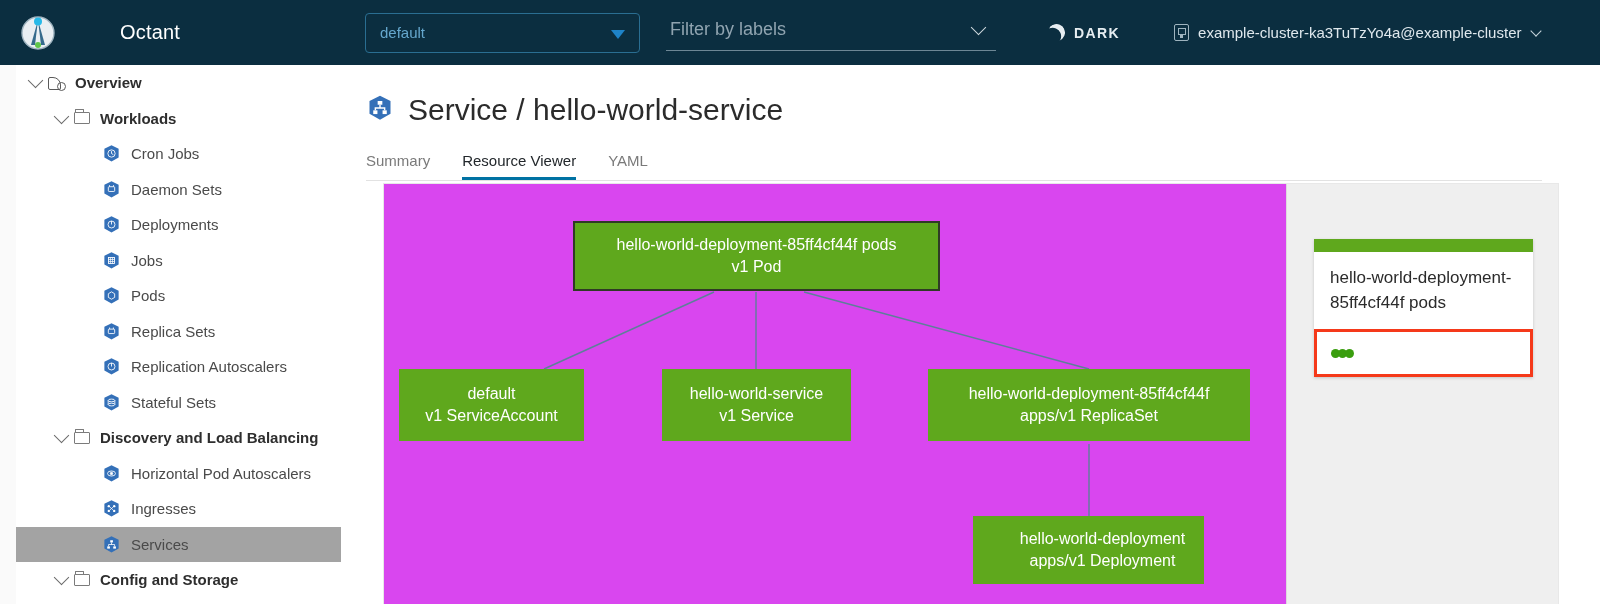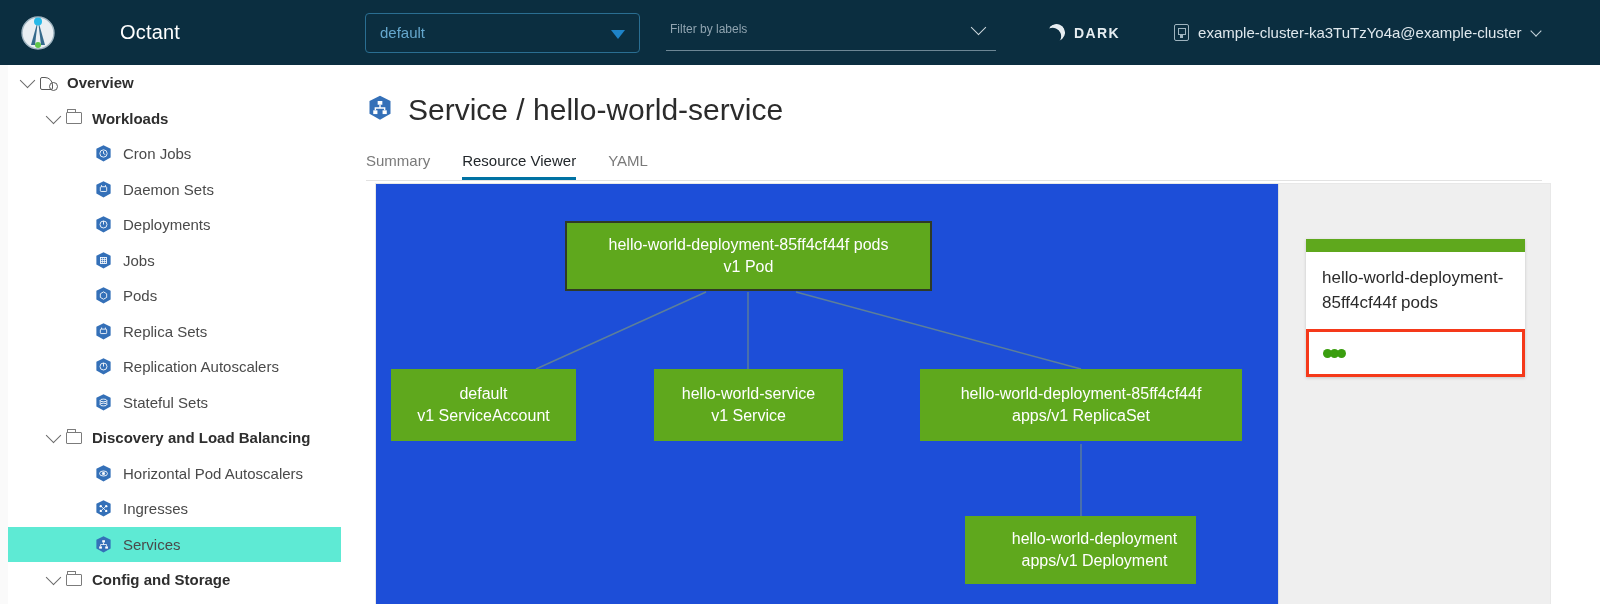--- a/index.html
+++ b/index.html
@@ -30,21 +30,21 @@
   .ns-select .caret {
     position: absolute; right: 14px; top: 16px;
     width: 0; height: 0;
     border-left: 7px solid transparent; border-right: 7px solid transparent;
     border-top: 9px solid #1e83c8;
   }
 
   .label-filter {
     width: 330px; height: 36px; margin-left: 26px;
     border-bottom: 1px solid #6d8795;
-    color: #90a4b0; font-size: 12px;
+    color: #90a4b0; font-size: 18px;
     display: flex; align-items: center; justify-content: space-between;
     padding: 0 4px 6px 4px;
   }
   .chev-down {
     width: 11px; height: 11px; border-right: 1.6px solid #cfd9de;
     border-bottom: 1.6px solid #cfd9de; transform: rotate(45deg);
     margin-right: 8px; margin-bottom: 4px;
   }
 
   .dark-toggle {
@@ -75,31 +75,31 @@
     width:3px; height:3px; background:#9fb4bf;
   }
   .cluster .chev-small {
     width: 8px; height: 8px; border-right: 1.5px solid #c6d4db;
     border-bottom: 1.5px solid #c6d4db; transform: rotate(45deg);
     margin-left: 2px; margin-bottom: 4px;
   }
 
   
   .sidebar {
-    position: absolute; top: 65px; left: 8px;
+    position: absolute; top: 65px; left: 16px;
     width: 340px; height: 539px;
     background: #fff; border-right: 1px solid #e3e6e8;
     overflow: hidden;
   }
   .nav-row {
     display: flex; align-items: center; height: 35.5px;
     font-size: 15px; color: #4a4a4a; white-space: nowrap;
   }
   .nav-row.group { font-weight: bold; color: #2e2e2e; }
-  .nav-row.selected { background: #5eead4; }
+  .nav-row.selected { background: #a3a3a3; }
   .twisty {
     width: 11px; height: 11px; border-right: 1.8px solid #6a6a6a;
     border-bottom: 1.8px solid #6a6a6a; transform: rotate(45deg);
     margin-top: -4px; flex: none;
   }
   .twisty-slot { width: 26px; display: flex; justify-content: center; flex: none; }
   .folder {
     width: 16px; height: 12px; border: 1.5px solid #7b7b7b; border-radius: 1px;
     position: relative; flex: none;
   }
@@ -138,23 +138,23 @@
     margin: 20px 0 0 25px; border-bottom: 1px solid #e2e2e2;
     width: 1176px; height: 34px;
   }
   .tab {
     font-size: 15px; color: #7a7a7a; padding-bottom: 8px;
     border-bottom: 3px solid transparent;
   }
   .tab.active { color: #22272b; border-bottom-color: #0072a3; }
 
   .viewer {
-    position: absolute; top: 118px; left: 34px;
+    position: absolute; top: 118px; left: 42px;
     width: 1176px; height: 421px;
-    background: #1d4ed8; border: 1px solid #e8e8e8; border-bottom: none;
+    background: #d946ef; border: 1px solid #e8e8e8; border-bottom: none;
     overflow: hidden;
   }
   .graph { position: absolute; inset: 0; }
   .node {
     position: absolute; background: #5fa81d; color: #fff;
     display: flex; flex-direction: column; align-items: center; justify-content: center;
     font-size: 16px; line-height: 1.35; text-align: center; z-index: 2;
   }
   .node.selected { border: 2px solid #2f3b25; }
 

